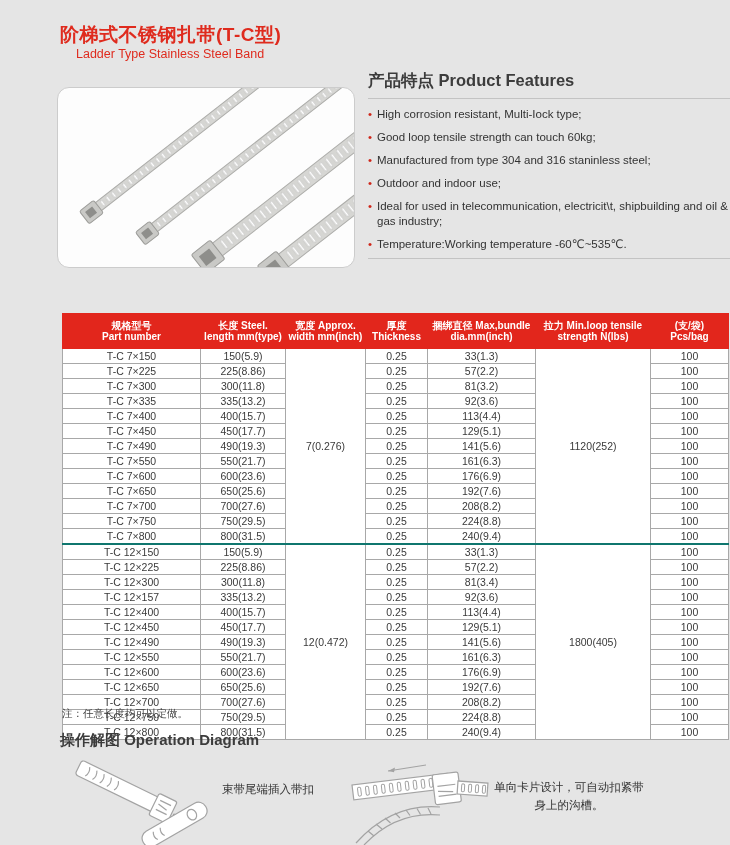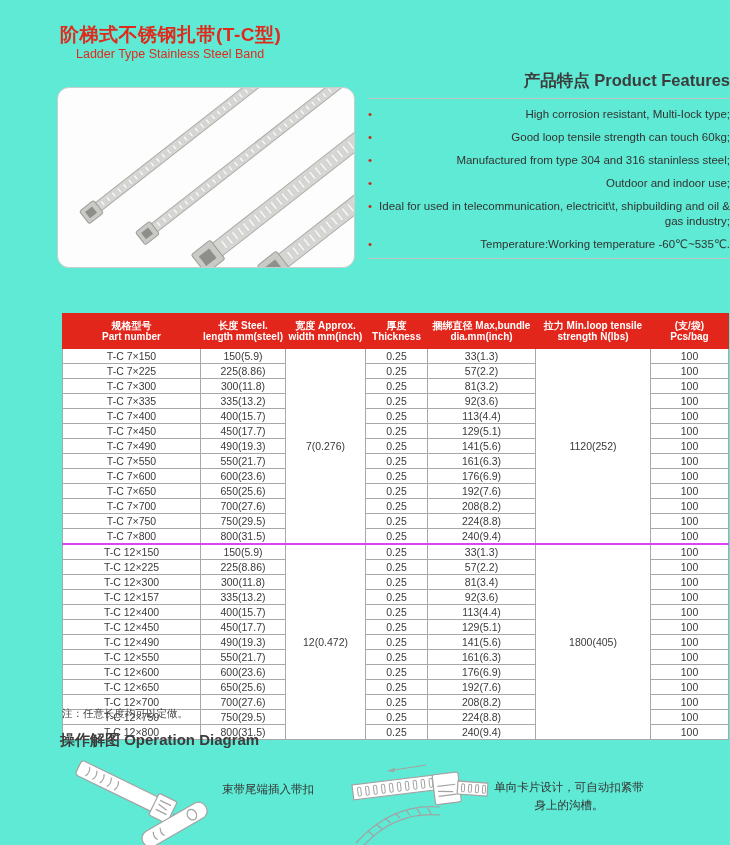--- a/index.html
+++ b/index.html
@@ -1,51 +1,51 @@
 <!DOCTYPE html>
 <html><head>
 <meta charset="utf-8">
 <style>
   html,body { margin:0; padding:0; background:#ffffff; }
   body { font-family:"Liberation Sans","DejaVu Sans",sans-serif; }
   #page {
-    position:relative; width:730px; height:845px; background:#5eead4;
+    position:relative; width:730px; height:845px; background:#e5e5e5;
     overflow:hidden; color:#3a3a3a;
   }
   
   .title-cn { position:absolute; left:60px; top:22px; font-size:19px; font-weight:bold; color:#df2b1e; letter-spacing:.5px; }
   .title-en { position:absolute; left:60px; top:47px; font-size:12.5px; color:#df2b1e;margin-left:16px; }
   
   .photo-panel {
     position:absolute; left:57px; top:87px; width:296px; height:179px;
     border:1.5px solid #cccccc; border-radius:12px; overflow:hidden; background:#fdfdfd;
   }
   
-  .features { position:absolute; left:368px; top:70px; width:362px;text-align:right; }
+  .features { position:absolute; left:368px; top:70px; width:362px; }
   .features h2 { margin:0 0 5px 0; font-size:16.5px; font-weight:bold; color:#3c3c3c; }
   ul.feat { list-style:none; margin:0; padding:0; }
   ul.feat li { position:relative; padding-left:9px; font-size:11.5px; color:#333; }
   ul.feat li::before { content:"\2022"; position:absolute; left:0; top:0; color:#cf2518; }
   ul.feat.cn li { line-height:16.5px; }
   ul.feat.en li { line-height:15px;margin-top:8px; }
   .divider { border-top:1px solid #c3c3c3; height:0; margin:6px 0 5px 0; }
   
   .params-heading { position:absolute; left:60px; top:285px; font-size:15px; font-weight:bold; color:#3c3c3c; }
   .params-table { position:absolute; left:62px; top:313px; border-collapse:collapse; table-layout:fixed; width:666px; }
   .params-table th {
     background:#e2261c; color:#fff; font-size:10px; font-weight:600;
     line-height:11.5px; height:30px; padding:2px 0; border:1px solid #e2261c;
     border-left:1px solid rgba(255,255,255,.55);
   }
   .params-table th:first-child { border-left:1px solid #e2261c; }
   .params-table td {
     border:1px solid #a8a8a8; text-align:center; font-size:10.5px;
     height:14px; padding:0; color:#3a3a3a; background:#fff;
   }
-  .params-table tr.group-start td { border-top:2px solid #d946ef; }
+  .params-table tr.group-start td { border-top:2px solid #0f766e; }
   .table-note { position:absolute; left:62px; top:707px; font-size:10.5px; color:#3f3f3f; }
   
   .diagram-heading { position:absolute; left:60px; top:731px; font-size:15px; font-weight:bold; color:#3c3c3c; }
   .diag-svg { position:absolute; }
   .caption-left  { position:absolute; left:222px; top:782px; font-size:11.5px; color:#333; }
   .caption-right { position:absolute; left:490px; top:778px; width:158px; font-size:11.5px; line-height:18px; color:#333;text-align:center; }
   .lineart { stroke:#a3a3a3; fill:none; stroke-width:1.2; }
   .lineart-fill { stroke:#a3a3a3; fill:#ffffff; stroke-width:1.2; }
 </style>
 </head>
@@ -122,21 +122,21 @@
         <col style="width:78px">
     </colgroup>
     <thead>
       <tr>
           <th>
             <div>规格型号</div>
             <div>Part number</div>
           </th>
           <th>
             <div>长度 Steel.</div>
-            <div>length mm(steel)</div>
+            <div>length mm(type)</div>
           </th>
           <th>
             <div>宽度 Approx.</div>
             <div>width mm(inch)</div>
           </th>
           <th>
             <div>厚度</div>
             <div>Thickness</div>
           </th>
           <th>

